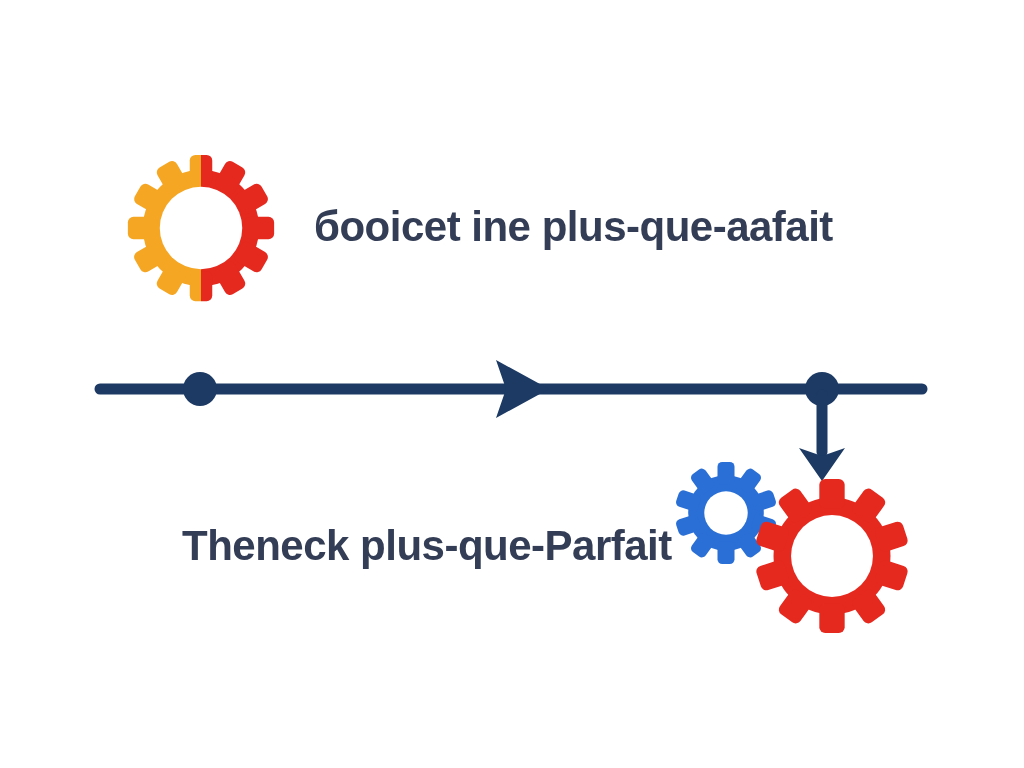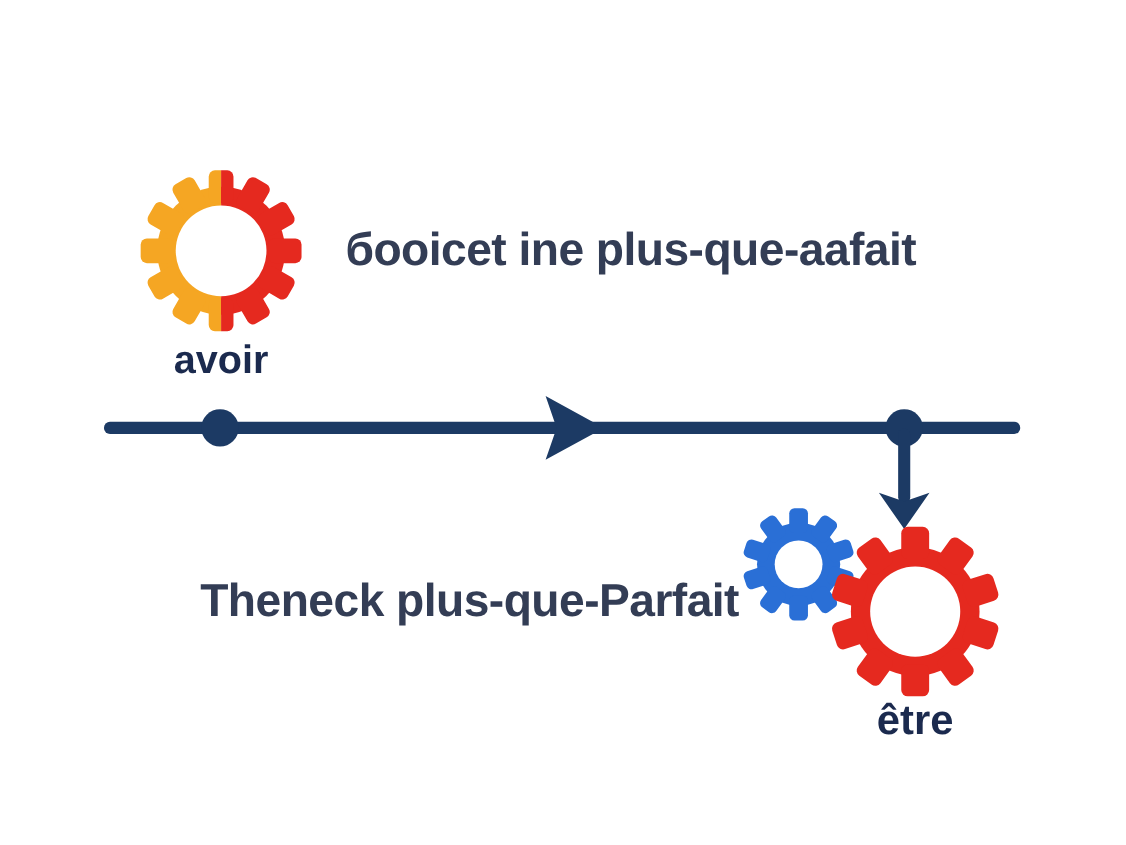--- a/index.html
+++ b/index.html
@@ -110,19 +110,17 @@
       <rect x="-13" y="-79" width="26" height="30" rx="6" transform="rotate(216)"></rect>
       <rect x="-13" y="-79" width="26" height="30" rx="6" transform="rotate(252)"></rect>
       <rect x="-13" y="-79" width="26" height="30" rx="6" transform="rotate(288)"></rect>
       <rect x="-13" y="-79" width="26" height="30" rx="6" transform="rotate(324)"></rect>
     </g>
     <circle r="42" fill="#ffffff"></circle>
   </svg>
 
   <div id="top-caption" class="abs caption">бooicet ine plus-que-aafait</div>
 
-  <div id="avoir-label" class="abs gear-label">avoir</div>
 
   <div id="bottom-caption" class="abs caption">Theneck plus-que-Parfait</div>
 
-  <div id="etre-label" class="abs gear-label">être</div>
 
 </div>
 
 </body></html>

